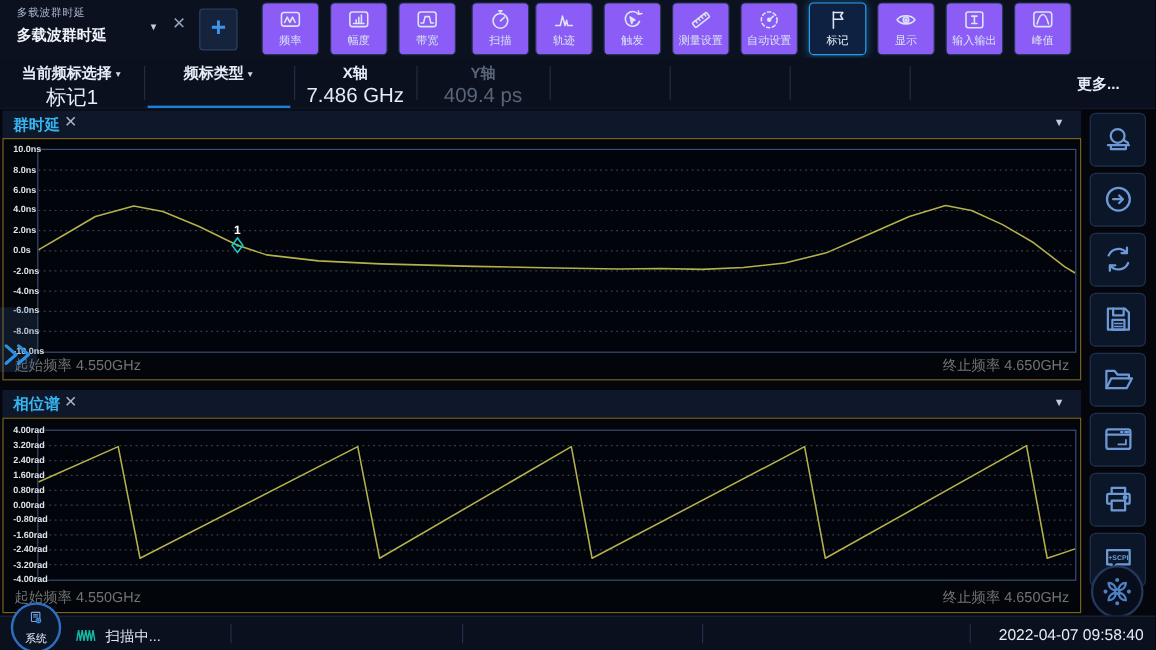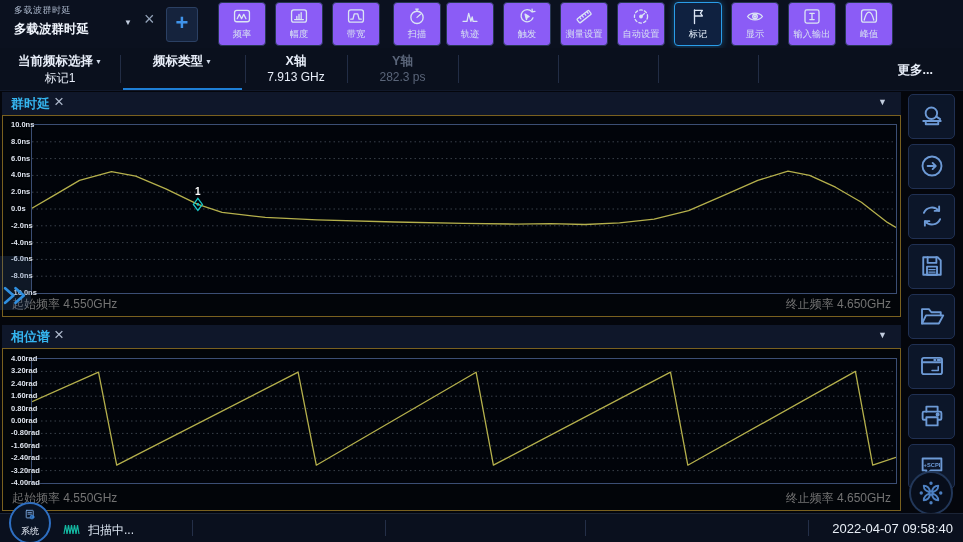--- a/index.html
+++ b/index.html
@@ -22,21 +22,21 @@
   .tb-btn .ticon svg{width:22px;height:21px}
   .tb-btn .tlabel{display:block;font-size:10px;color:#d8e2f2;white-space:nowrap;transform:scale(.92)}
   .tb-btn.active{background:#0f2140;border:1.5px solid #2a9de8;box-shadow:0 0 7px rgba(42,157,232,.45)}
   .tb-btn.active .tlabel{color:#ecf5ff}
   
   #settings{position:absolute;top:48px;left:0;width:963px;height:42px;background:#0a101d;border-bottom:1px solid #10182a}
   .set-sep{position:absolute;top:7px;width:1px;height:28px;background:#222d45}
   .set-col{position:absolute;top:0;height:42px;text-align:center}
   .set-label{font-size:12.5px;font-weight:bold;color:#e7edf8;margin-top:5px;white-space:nowrap}
   .set-label .dd{font-size:7px;margin-left:2px;color:#cdd7e6;vertical-align:1px}
-  .set-value{font-size:12px;color:#e7edf8;margin-top:0;white-space:nowrap}
+  .set-value{font-size:17px;color:#e7edf8;margin-top:0;white-space:nowrap}
   .set-col.disabled .set-label,.set-col.disabled .set-value{color:#5a6579}
   .set-value.accent{color:#2da9e9}
   .set-col.active::after{content:"";position:absolute;left:3px;right:3px;bottom:0;height:2.5px;background:#1e7fd6}
   .more-label{position:absolute;right:30px;top:14px;font-size:12.5px;font-weight:bold;color:#e7edf8}
   
   .chart-panel{position:absolute;left:2px;width:899px}
   #panel-0{top:92px}
   #panel-1{top:325px}
   .panel-header{position:relative;height:23px;background:#0f172a}
   .panel-title{position:absolute;left:9px;top:3px;font-size:13px;font-weight:bold;color:#35b5ef}
@@ -192,25 +192,25 @@
       <div class="set-sep" style="left: 758px;"></div>
       <div class="set-col" style="left: 0px; width: 120px;">
         <div class="set-label">当前频标选择<span class="dd">▼</span></div>
                  <div class="set-value">标记1</div>
       </div>
       <div class="set-col active" style="left: 120px; width: 125px;">
         <div class="set-label">频标类型<span class="dd">▼</span></div>
       </div>
       <div class="set-col" style="left: 245px; width: 102px;">
         <div class="set-label">X轴</div>
-                 <div class="set-value">7.913 GHz</div>
+                 <div class="set-value">7.486 GHz</div>
       </div>
       <div class="set-col disabled" style="left: 347px; width: 111px;">
         <div class="set-label">Y轴</div>
-                 <div class="set-value">282.3 ps</div>
+                 <div class="set-value">409.4 ps</div>
       </div>
     </div>
   <div class="more-label">更多...</div>
 </div>
 
 <section class="chart-panel" id="panel-0">
   <div class="panel-header">
     <span class="panel-title">群时延</span>
     <span class="panel-close">×</span>
     <span class="panel-collapse">▼</span>

